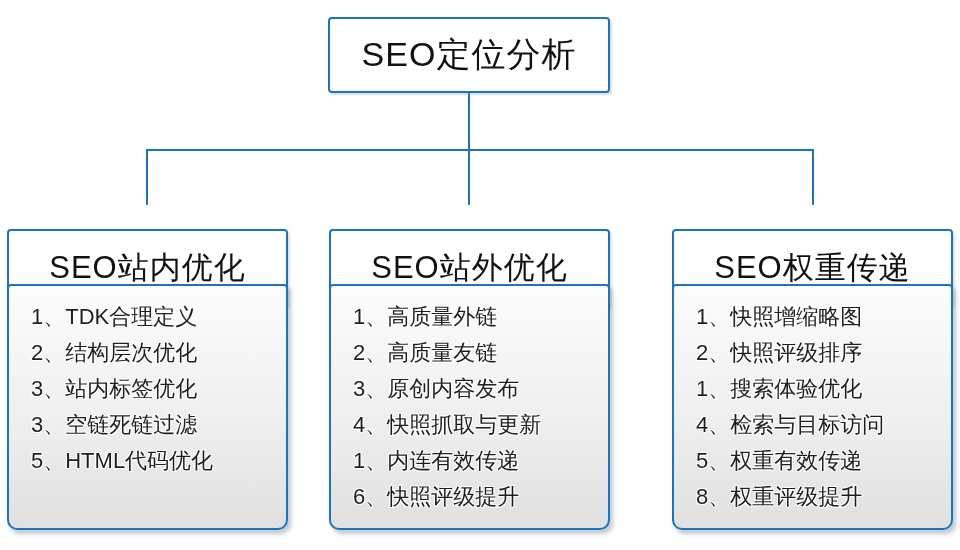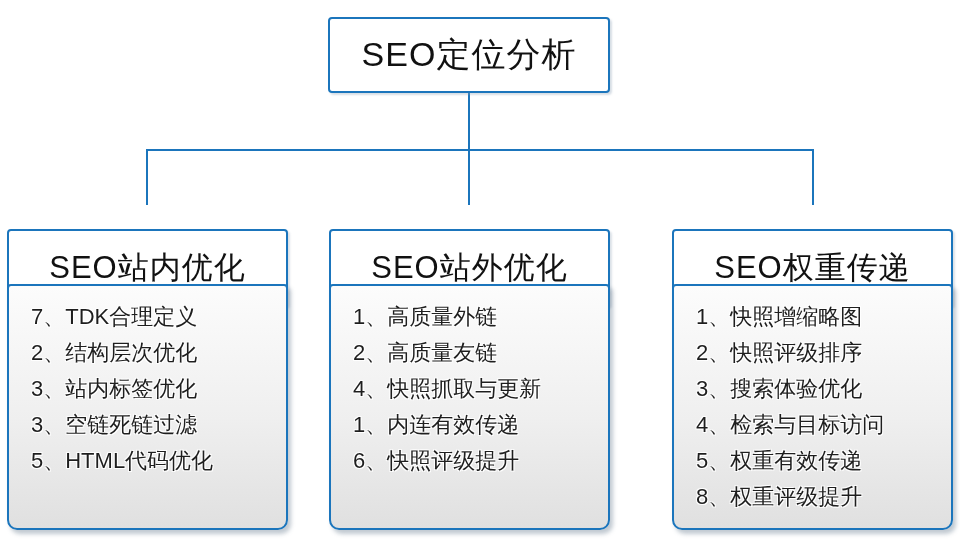--- a/index.html
+++ b/index.html
@@ -69,48 +69,49 @@
 
   <div class="root-box">
     <span class="root-label">SEO定位分析</span>
   </div>
 
   <div class="col-header col-0">
     <span class="col-title">SEO站内优化</span>
   </div>
   <div class="col-list col-0">
     <ul>
-      <li>7、TDK合理定义</li>
+      <li>1、TDK合理定义</li>
       <li>2、结构层次优化</li>
       <li>3、站内标签优化</li>
       <li>3、空链死链过滤</li>
       <li>5、HTML代码优化</li>
     </ul>
   </div>
 
   <div class="col-header col-1">
     <span class="col-title">SEO站外优化</span>
   </div>
   <div class="col-list col-1">
     <ul>
       <li>1、高质量外链</li>
       <li>2、高质量友链</li>
+      <li>3、原创内容发布</li>
       <li>4、快照抓取与更新</li>
       <li>1、内连有效传递</li>
       <li>6、快照评级提升</li>
     </ul>
   </div>
 
   <div class="col-header col-2">
     <span class="col-title">SEO权重传递</span>
   </div>
   <div class="col-list col-2">
     <ul>
       <li>1、快照增缩略图</li>
       <li>2、快照评级排序</li>
-      <li>3、搜索体验优化</li>
+      <li>1、搜索体验优化</li>
       <li>4、检索与目标访问</li>
       <li>5、权重有效传递</li>
       <li>8、权重评级提升</li>
     </ul>
   </div>
 
 </div>
 
 </body></html>

